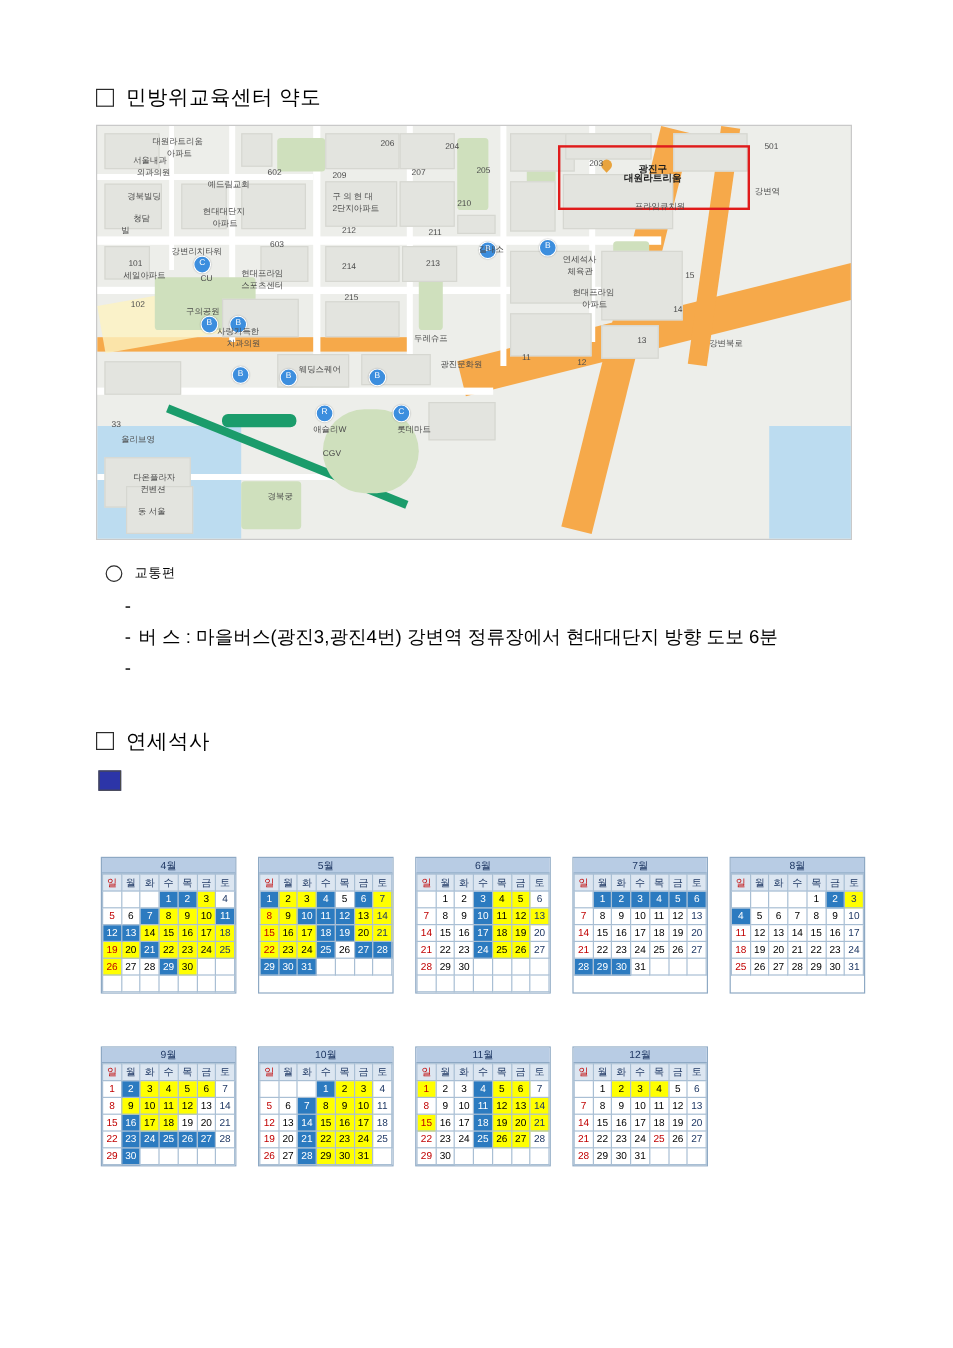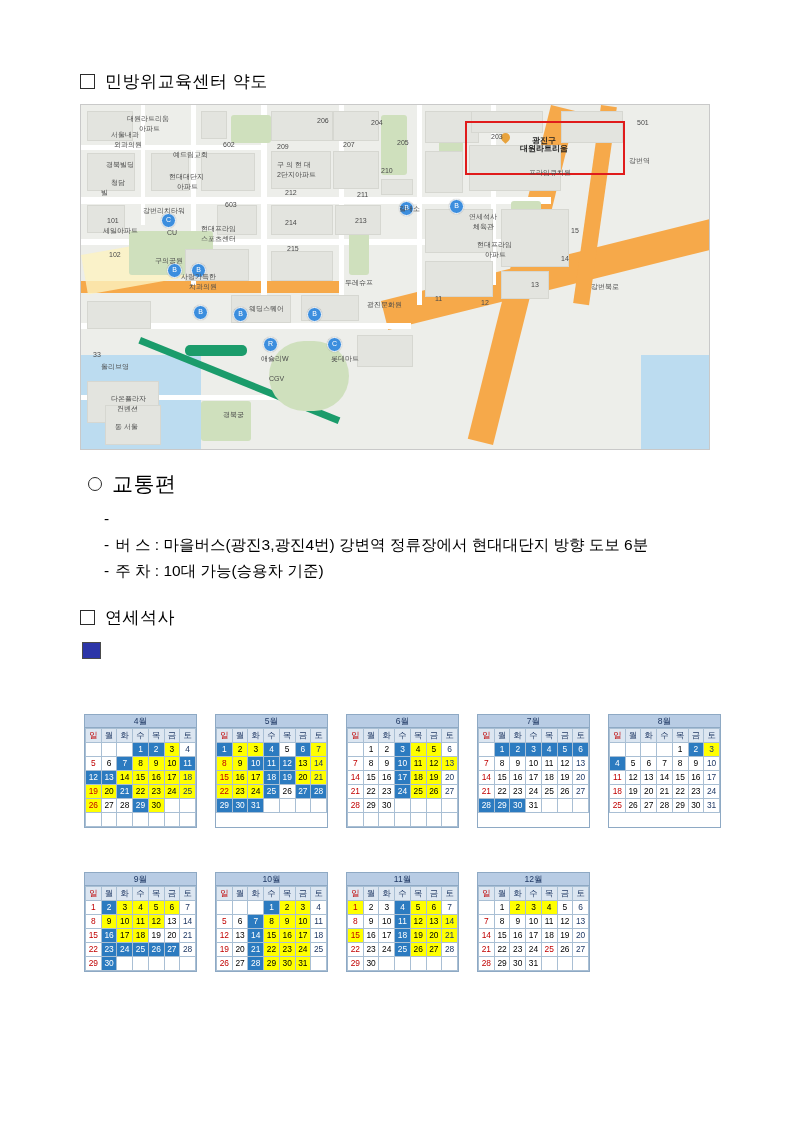--- a/index.html
+++ b/index.html
@@ -108,21 +108,21 @@
     position: absolute;
     font-size: 8px;
     font-weight: bold;
     color: #1d1d1d;
     text-align: center;
     white-space: nowrap;
   }
 
   
   #transport { position: absolute; left: 88px; top: 470px; width: 660px; }
-  #transport .t-head { font-size: 21px; }
+  #transport .t-head { font-size: 11px; }
   #transport ul { list-style: none; margin: 8px 0 0 0; padding: 0; }
   #transport li {
     font-size: 15.5px;
     line-height: 1.68;
     display: flex;
     gap: 6px;
     padding-left: 16px;
   }
   #transport li .dash { flex: 0 0 auto; }
 
@@ -362,21 +362,20 @@
     <ul>
       <li>
         <span class="dash">-</span>
       </li>
       <li>
         <span class="dash">-</span>
         <span>버   스 : 마을버스(광진3,광진4번) 강변역 정류장에서 현대대단지 방향 도보 6분</span>
       </li>
       <li>
         <span class="dash">-</span>
-        <span>주   차 : 10대 가능(승용차 기준)</span>
       </li>
     </ul>
   </div>
 
   <div class="sec-head" id="avail-title">
     <span class="sq-bullet"></span>
     <span>연세석사</span>
   </div>
 
   <div id="legend">

